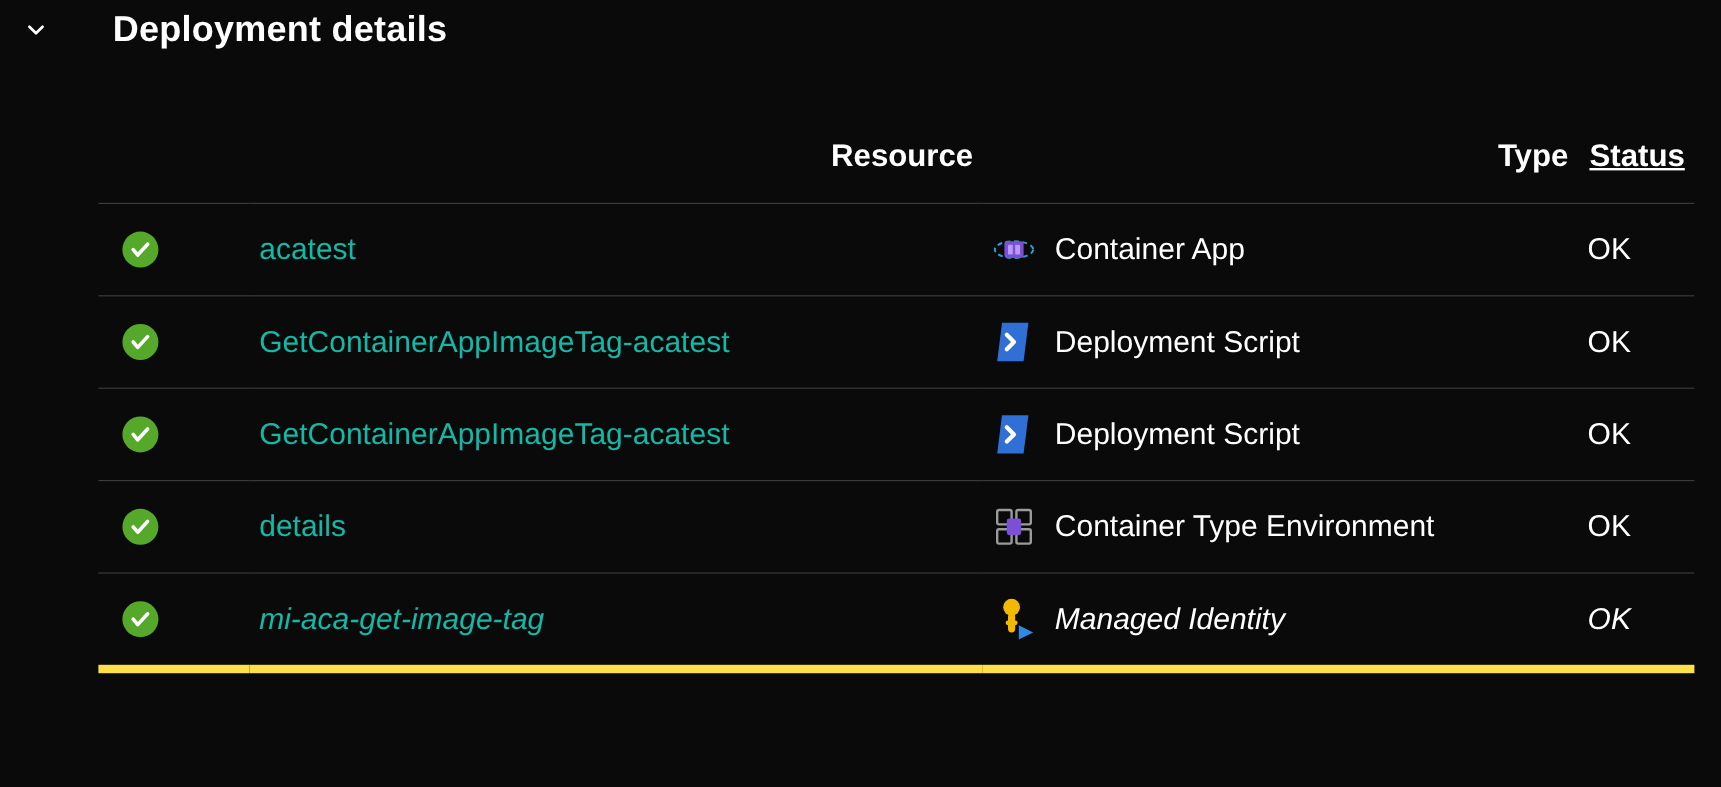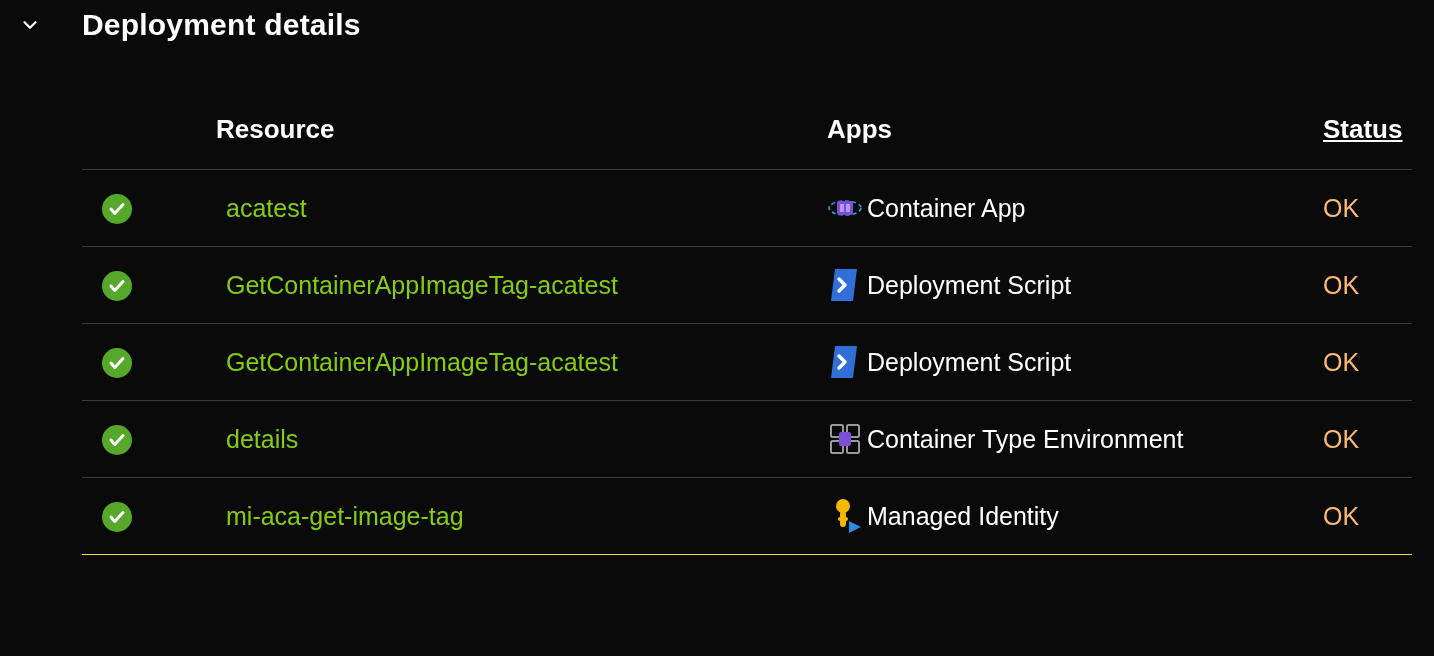--- a/index.html
+++ b/index.html
@@ -11,21 +11,21 @@
     width: 1434px;
     height: 656px;
     overflow: hidden;
   }
   .page {
     padding: 4px 0 0 0;
   }
   .section-header {
     display: flex;
     align-items: center;
-    gap: 40px;
+    gap: 52px;
     padding: 4px 0 0 18px;
   }
   .chevron {
     width: 24px;
     height: 24px;
     display: flex;
     align-items: center;
     justify-content: center;
     cursor: pointer;
   }
@@ -34,35 +34,36 @@
     font-weight: 600;
     color: #ffffff;
     letter-spacing: 0.2px;
   }
   .table {
     margin: 72px 0 0 82px;
     width: 1330px;
     border-collapse: collapse;
   }
   .thead-row th {
-    text-align: left;
+    text-align: right;
     font-weight: 600;
     font-size: 26px;
     padding: 0 8px 24px 8px;
     color: #ffffff;
   }
   .col-status-icon { width: 110px; }
   .col-resource    { width: 595px; }
   .col-type        { width: 480px; }
   .col-status      { width: auto; text-decoration: underline; }
   tbody tr {
     border-top: 1px solid #3a3a3a;
   }
   tbody tr:last-child {
-    border-bottom: 1px solid #fde047;
+    border-bottom: 7px solid #fde047;
+    font-style: italic;
   }
   tbody td {
     padding: 20px 8px 20px 8px;
     font-size: 25px;
     vertical-align: middle;
   }
   .status-icon-cell {
     text-align: left;
     padding-left: 20px;
   }
@@ -70,41 +71,40 @@
     width: 30px;
     height: 30px;
     border-radius: 50%;
     background: #56a82b;
     display: inline-flex;
     align-items: center;
     justify-content: center;
     vertical-align: middle;
   }
   .resource-link {
-    color: #84cc16;
+    color: #14b8a6;
     text-decoration: none;
     cursor: pointer;
-    margin-left: 10px;
   }
   .type-cell {
     display: flex;
     align-items: center;
-    gap: 4px;
+    gap: 16px;
     color: #ffffff;
   }
   .type-icon {
     width: 36px;
     height: 36px;
     display: inline-flex;
     align-items: center;
     justify-content: center;
     flex: 0 0 36px;
   }
   .status-text {
-    color: #fdba74;
+    color: #ffffff;
   }
 </style>
 </head>
 <body>
 
 <div class="page">
 
   <div class="section-header">
     <span class="chevron">
       <svg width="22" height="22" viewBox="0 0 24 24" fill="none" stroke="#ffffff" stroke-width="2.4" stroke-linecap="round" stroke-linejoin="round">
@@ -112,21 +112,21 @@
       </svg>
     </span>
     <span class="section-title">Deployment details</span>
   </div>
 
   <table class="table">
     <thead>
       <tr class="thead-row">
         <th class="col-status-icon"></th>
         <th class="col-resource">Resource</th>
-        <th class="col-type">Apps</th>
+        <th class="col-type">Type</th>
         <th class="col-status">Status</th>
       </tr>
     </thead>
     <tbody>
 
       <tr>
         <td class="status-icon-cell">
           <span class="check-circle">
             <svg width="18" height="18" viewBox="0 0 24 24" fill="none" stroke="#ffffff" stroke-width="4" stroke-linecap="round" stroke-linejoin="round">
                 <polyline points="4 12 9 18 20 6"></polyline>

